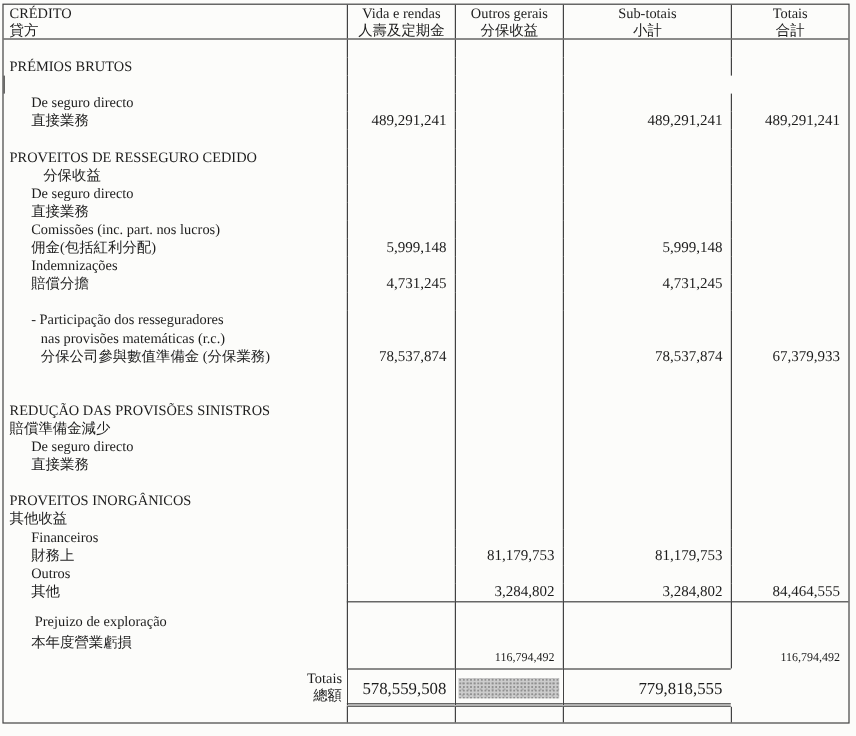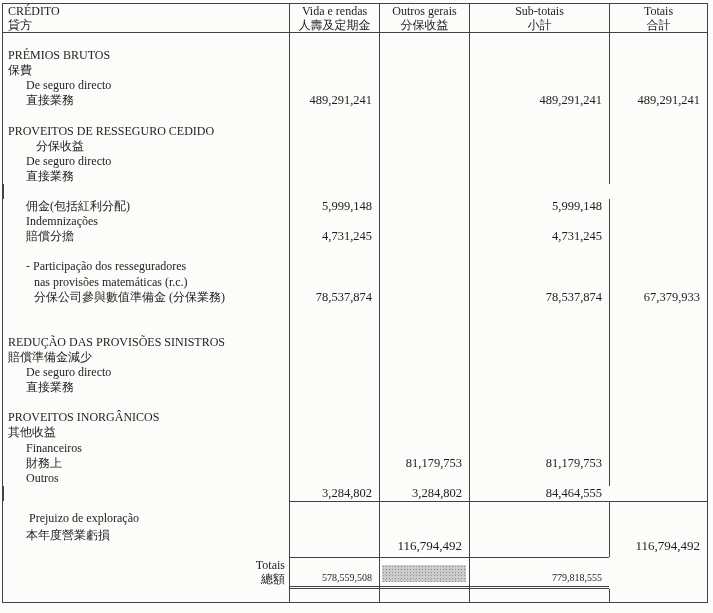--- a/index.html
+++ b/index.html
@@ -40,28 +40,28 @@
   .row{height:15.1px;}
   .row > div{font-size:12px;line-height:15.1px;white-space:nowrap;overflow:visible;}
   .row .num{text-align:right;padding-right:7px;font-size:12.5px;}
   .row .lab{overflow:hidden;}
   
   .explore{height:56px;}
   .explore > .v{border-top:1px solid var(--line);}
   .explore .lab{padding-top:9px;}
   .explore .lab div{font-size:12px;line-height:17px;white-space:nowrap;}
   .explore .num{display:flex;flex-direction:column;justify-content:flex-end;
-    text-align:right;padding:0 7px 3px 0;font-size:13px;}
+    text-align:right;padding:0 7px 3px 0;font-size:10px;}
   
   .totals{height:32px;}
   .totals > .v{border-top:1px solid var(--line);border-bottom:3px double var(--line);position:relative;}
   .totals .lab{text-align:right;padding:1px 4px 0 0;}
   .totals .lab div{font-size:12px;line-height:14.5px;white-space:nowrap;}
   .totals .num{display:flex;flex-direction:column;justify-content:flex-end;
-    text-align:right;padding:0 7px 3px 0;font-size:10px;}
+    text-align:right;padding:0 7px 3px 0;font-size:14px;}
   .shade{
     position:absolute;left:2px;right:3px;bottom:4px;height:17px;
     background-color:var(--shade);
     background-image:
       radial-gradient(#8f8f8f 0.6px, transparent 0.8px),
       radial-gradient(#ababab 0.6px, transparent 0.8px);
     background-size:3px 3px,5px 5px;
     background-position:0 0,1px 2px;
   }
   
@@ -104,21 +104,20 @@
       <div class="v num"></div>
     </div>
       <div class="grid row">
       <div class="lab" style="padding-left: 5px;">PRÉMIOS BRUTOS</div>
       <div class="v num"></div>
       <div class="v num"></div>
       <div class="v num"></div>
       <div class="v num"></div>
     </div>
       <div class="grid row">
-      <div class="lab" style="padding-left: 5px;">保費</div>
       <div class="v num"></div>
       <div class="v num"></div>
       <div class="v num"></div>
       <div class="v num"></div>
     </div>
       <div class="grid row">
       <div class="lab" style="padding-left: 23px;">De seguro directo</div>
       <div class="v num"></div>
       <div class="v num"></div>
       <div class="v num"></div>
@@ -160,20 +159,21 @@
       <div class="v num"></div>
     </div>
       <div class="grid row">
       <div class="lab" style="padding-left: 23px;">直接業務</div>
       <div class="v num"></div>
       <div class="v num"></div>
       <div class="v num"></div>
       <div class="v num"></div>
     </div>
       <div class="grid row">
+      <div class="lab" style="padding-left: 23px;">Comissões  (inc. part. nos lucros)</div>
       <div class="v num"></div>
       <div class="v num"></div>
       <div class="v num"></div>
       <div class="v num"></div>
     </div>
       <div class="grid row">
       <div class="lab" style="padding-left: 23px;">佣金(包括紅利分配)</div>
       <div class="v num">5,999,148</div>
       <div class="v num"></div>
       <div class="v num">5,999,148</div>
@@ -299,20 +299,21 @@
       <div class="v num"></div>
     </div>
       <div class="grid row">
       <div class="lab" style="padding-left: 23px;">Outros</div>
       <div class="v num"></div>
       <div class="v num"></div>
       <div class="v num"></div>
       <div class="v num"></div>
     </div>
       <div class="grid row">
+      <div class="lab" style="padding-left: 23px;">其他</div>
       <div class="v num"></div>
       <div class="v num">3,284,802</div>
       <div class="v num">3,284,802</div>
       <div class="v num">84,464,555</div>
     </div>
     </div>
 
   <div class="grid explore">
     <div class="lab">
       <div style="padding-left:26px">Prejuizo de exploração</div>

